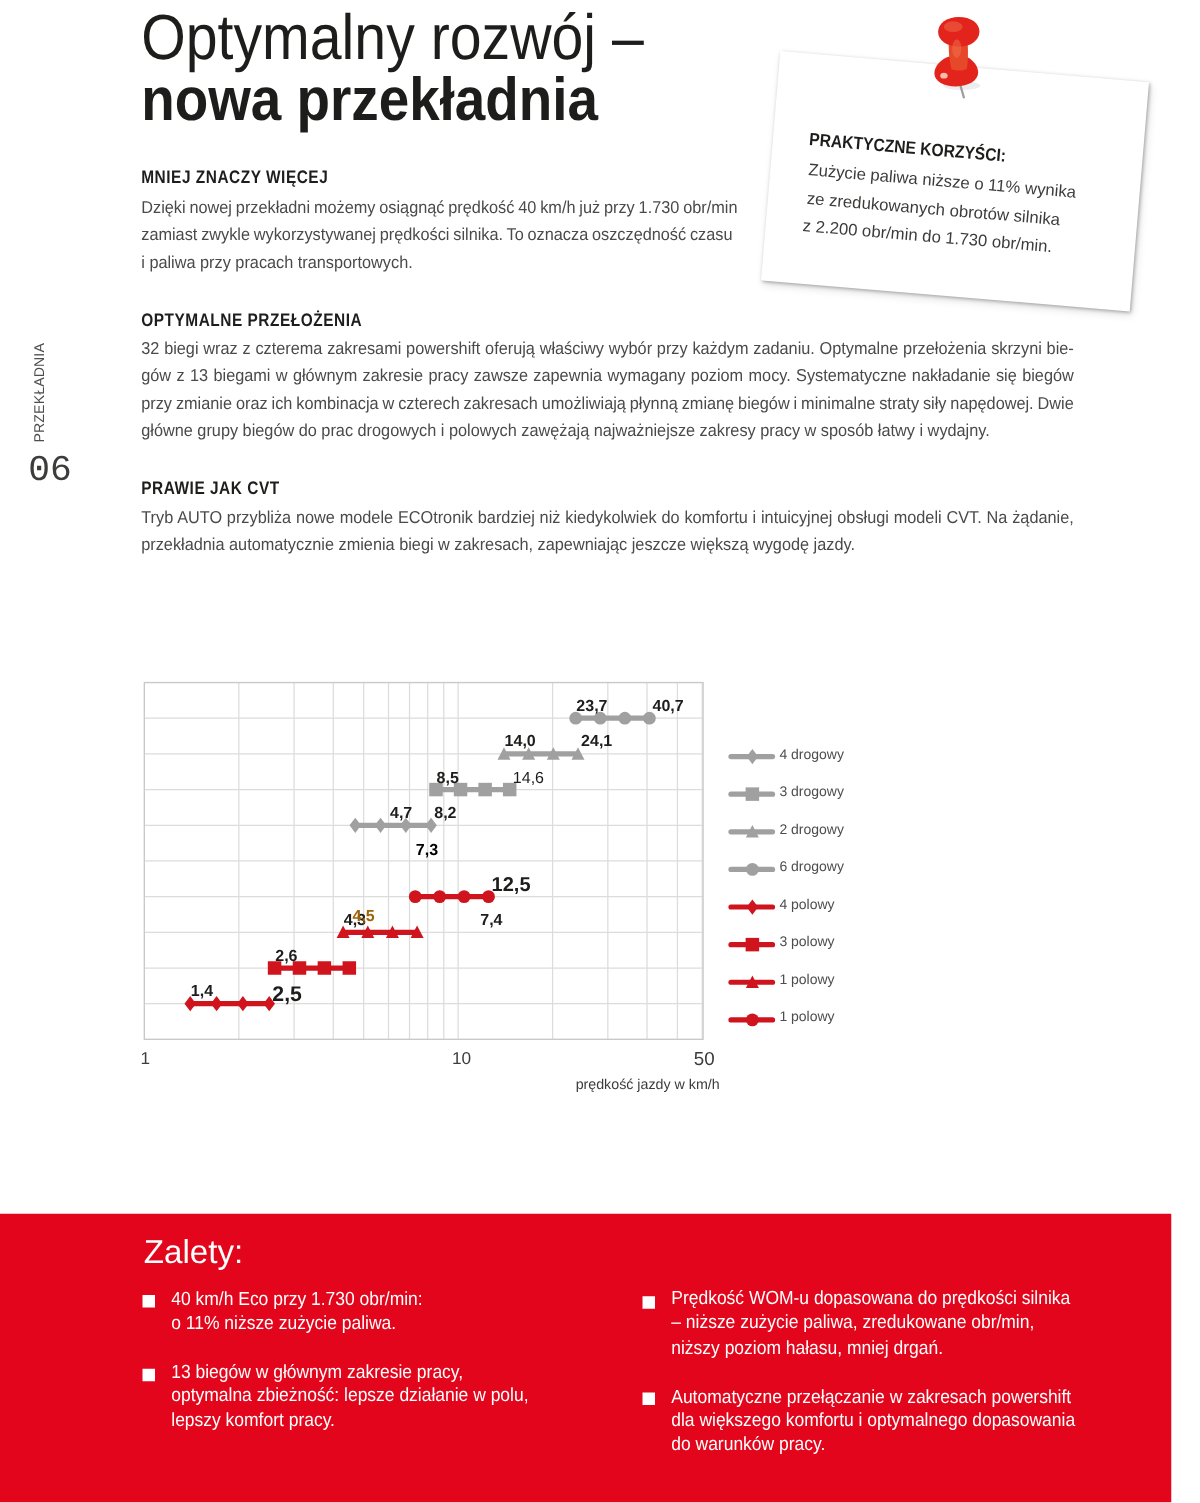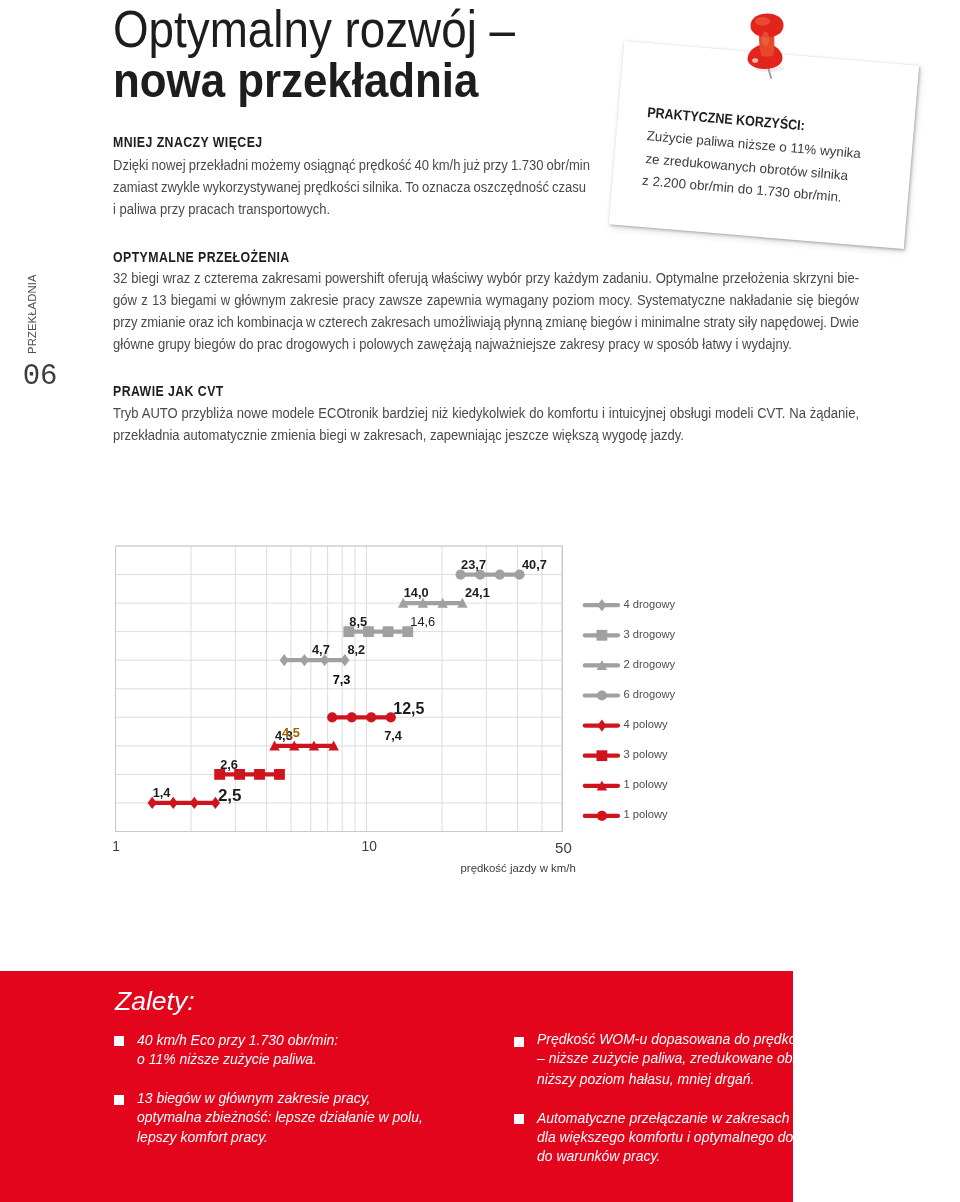--- a/index.html
+++ b/index.html
@@ -12,21 +12,21 @@
 .bline{position:absolute;left:113px;font-size:13.8px;line-height:1;white-space:nowrap;color:#4a4a4a;transform:scaleX(0.944);transform-origin:0 50%;}
 
 .vlabel{position:absolute;font-size:11.3px;letter-spacing:0.1px;color:#4d4d4d;white-space:nowrap;
         transform-origin:left top;line-height:1;}
 .pgnum{position:absolute;font-size:29px;color:#3c3c3b;font-weight:300;line-height:1;font-family:Liberation Mono, monospace;}
 .nh{position:absolute;font-size:14.2px;font-weight:bold;color:#1d1d1b;white-space:nowrap;line-height:1;transform:scaleX(0.883);transform-origin:0 50%;}
 .nl{position:absolute;font-size:13.4px;color:#3c3c3b;white-space:nowrap;line-height:1;}
 
 svg.chart{position:absolute;left:0;top:0;}
 
-.benefits{position:absolute;left:0;top:955px;width:793px;height:247px;font-style:italic;}
+.benefits{position:absolute;left:0;top:955px;width:937px;height:247px;}
 .ben-title{position:absolute;font-size:26.5px;color:#fff;font-weight:300;white-space:nowrap;line-height:1;}
 .bl2{position:absolute;font-size:15.2px;color:#fff;white-space:nowrap;line-height:1;transform:scaleX(0.92);transform-origin:0 50%;}
 .bullet{position:absolute;width:10px;height:10px;background:#fff;}
 </style>
 </head>
 <body>
 
 <div class="page">
 <div class="t1" style="top:4.25px;">Optymalny rozwój –</div>
 <div class="t2" style="top:56.2px;">nowa przekładnia</div>

